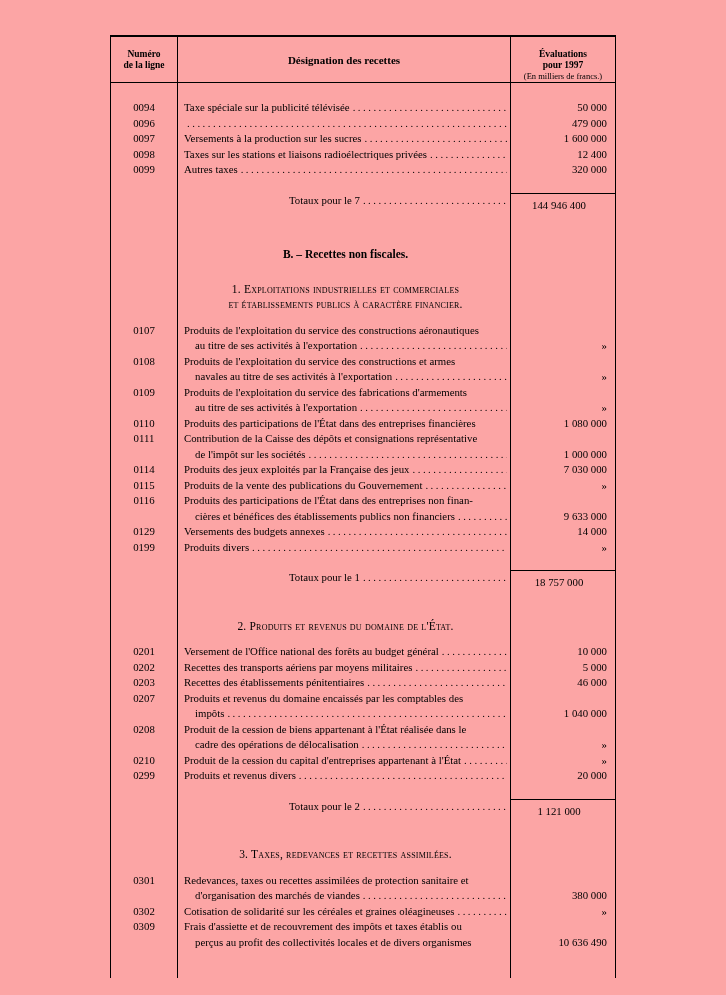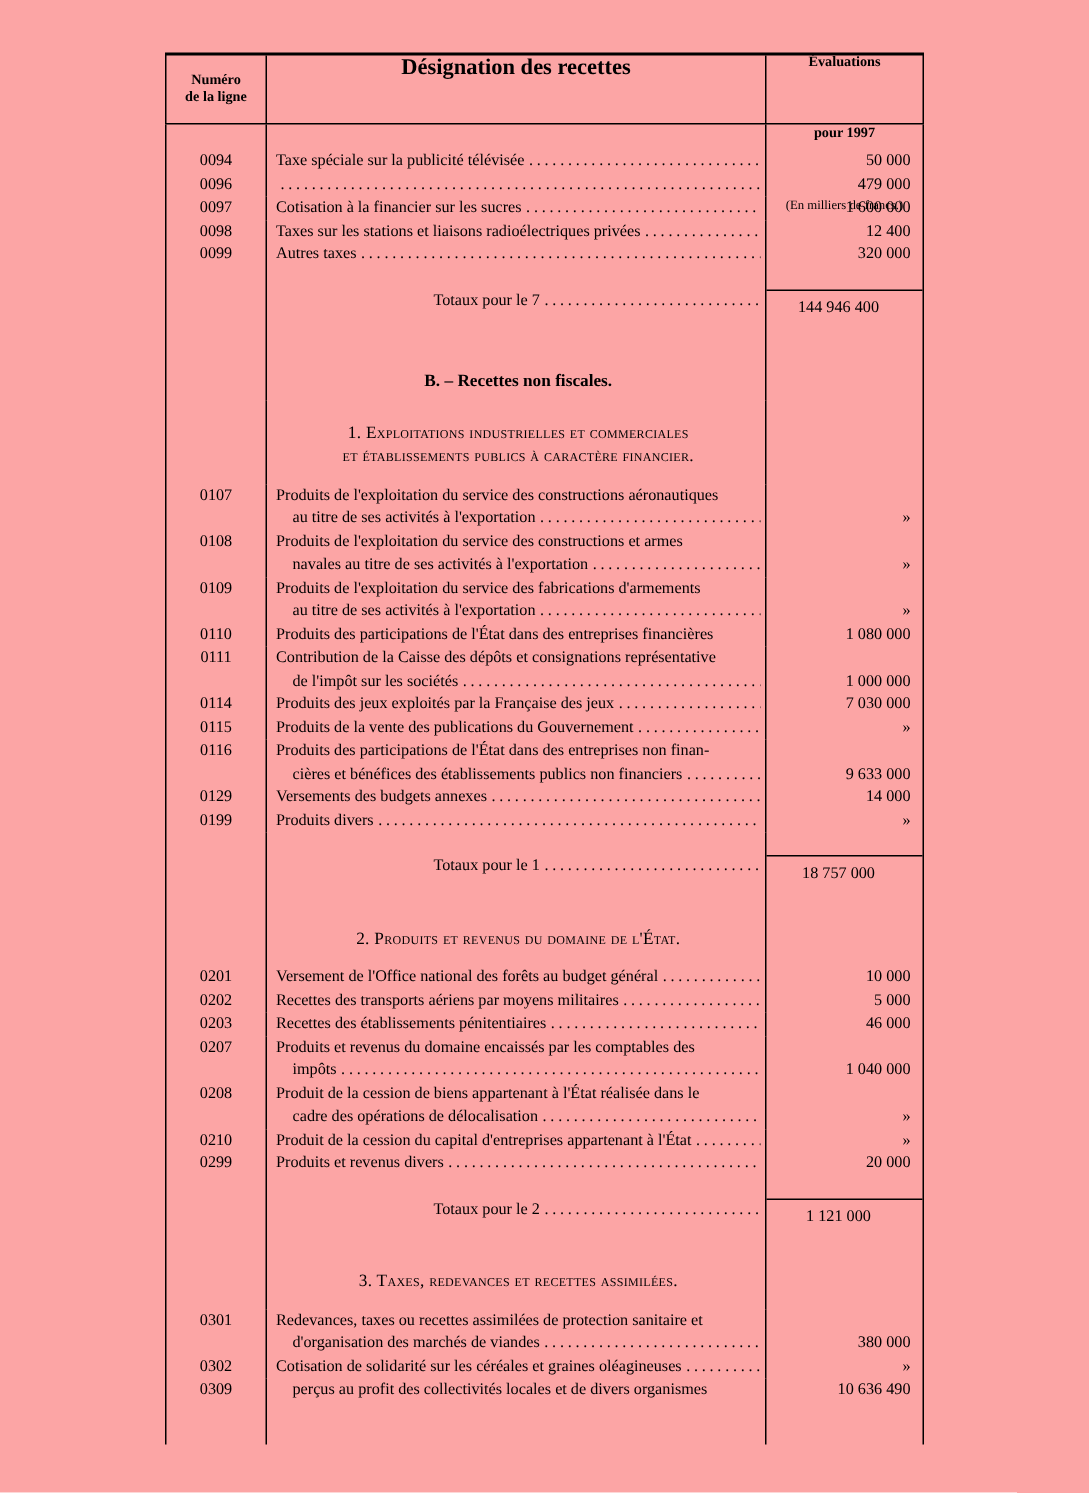--- a/index.html
+++ b/index.html
@@ -17,26 +17,26 @@
     display:flex; align-items:stretch;
     border:1px solid #000; border-top:2px solid #000;
     height:48px;
   }
   .h-num {
     width:66px; display:flex; flex-direction:column; justify-content:center; align-items:center;
     font-weight:bold; font-size:9.5px; line-height:11px; text-align:center;
   }
   .h-des {
     flex:1; border-left:1px solid #000; border-right:1px solid #000;
-    display:flex; align-items:flex-start; justify-content:center;
-    font-weight:bold; font-size:15px; text-align:center;
+    display:flex; align-items:center; justify-content:center;
+    font-weight:bold; font-size:11px; text-align:center;
   }
   .h-amt {
-    width:104px; display:flex; flex-direction:column; justify-content:flex-start; align-items:center;
-    font-weight:bold; font-size:9.5px; line-height:11px; text-align:center;gap:36px;
+    width:104px; display:flex; flex-direction:column; justify-content:flex-end; align-items:center;
+    font-weight:bold; font-size:9.5px; line-height:11px; text-align:center;
   }
   .h-amt .small { font-weight:normal; font-size:8.5px; }
 
   
   .tbody {
     border-left:1px solid #000; border-right:1px solid #000;
     font-size:10.8px; line-height:15.5px;
   }
   .row { display:flex; align-items:stretch; }
   .c-num { width:66px; text-align:center; font-size:10.8px; }
@@ -118,21 +118,21 @@
             </div>
           </div>
           <div class="c-amt">
             <div class="amt">479 000</div>
           </div>
         </div>
         <div class="row row-item">
           <div class="c-num">0097</div>
           <div class="c-des">
             <div class="dline">
-              <div class="txt">Cotisation à la financier sur les sucres</div>
+              <div class="txt">Versements à la production sur les sucres</div>
               <div class="leader"></div>
             </div>
           </div>
           <div class="c-amt">
             <div class="amt">1 600 000</div>
           </div>
         </div>
         <div class="row row-item">
           <div class="c-num">0098</div>
           <div class="c-des">
@@ -469,20 +469,23 @@
               <div class="leader"></div>
             </div>
           </div>
           <div class="c-amt">
             <div class="amt">»</div>
           </div>
         </div>
         <div class="row row-item">
           <div class="c-num">0309</div>
           <div class="c-des">
+            <div class="dline">
+              <div class="txt">Frais d'assiette et de recouvrement des impôts et taxes établis ou</div>
+            </div>
             <div class="dline ind">
               <div class="txt">perçus au profit des collectivités locales et de divers organismes</div>
             </div>
           </div>
           <div class="c-amt">
             <div class="amt">10 636 490</div>
           </div>
         </div>
       </div>
 

